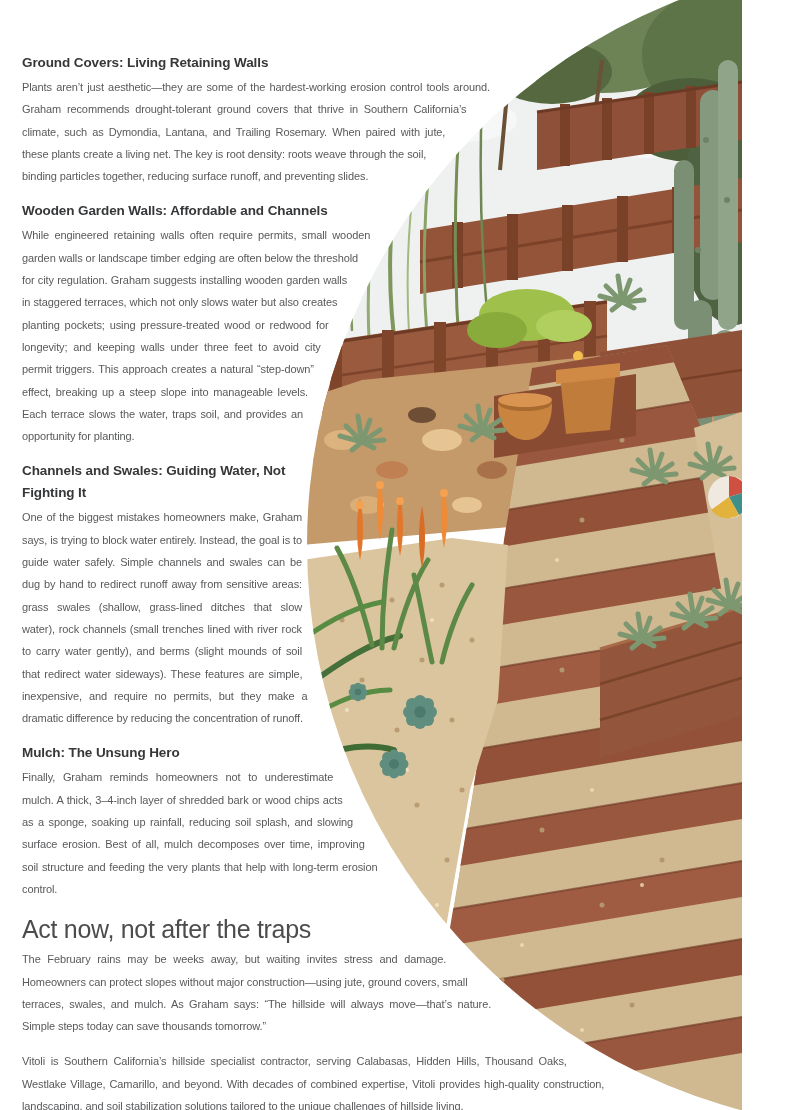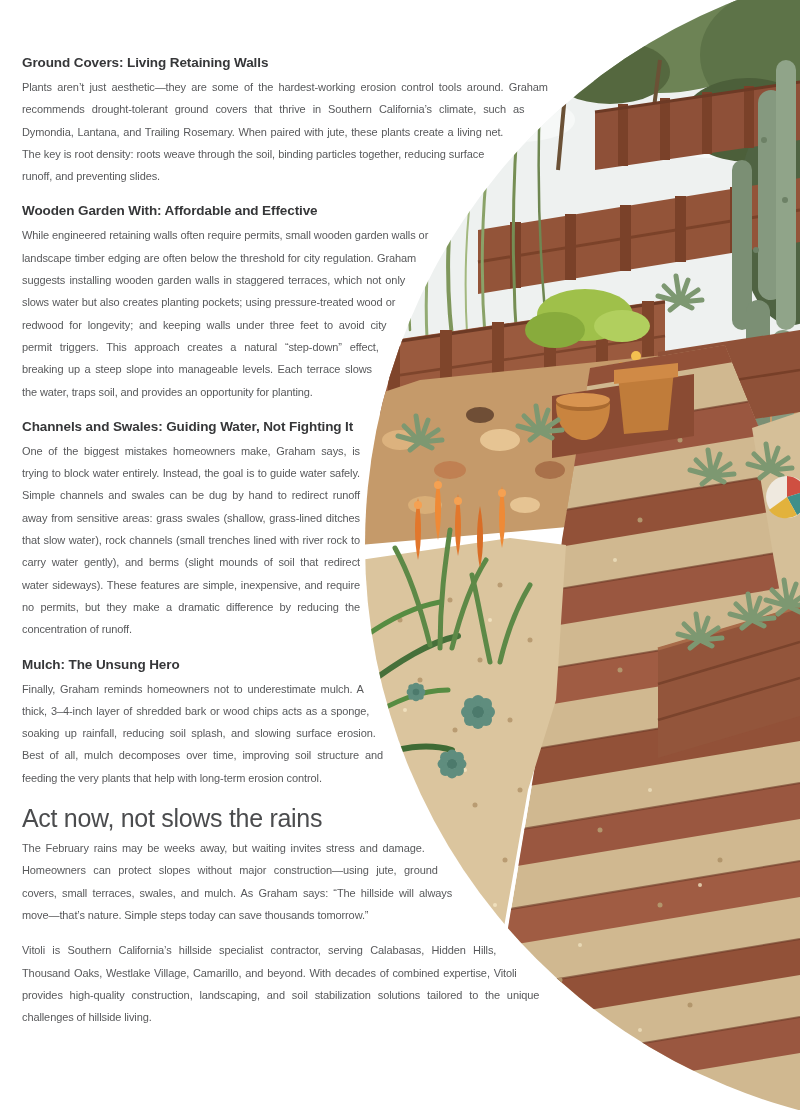--- a/index.html
+++ b/index.html
@@ -1,18 +1,18 @@
 <!DOCTYPE html>
 <html><head>
 <meta charset="utf-8">
 <style>
   html,body{margin:0;padding:0;background:#ffffff;}
   body{width:800px;height:1110px;overflow:hidden;
        font-family:"Liberation Sans",sans-serif;-webkit-font-smoothing:antialiased;}
-  .page{position:relative;width:800px;height:1110px;background:#fff;}
+  .page{position:relative;width:742px;height:1110px;background:#fff;}
 
   
   .photo-float{
     float:right;width:440px;height:1110px;
     shape-outside:circle(585px at 590px 545px);
     shape-margin:16px;
     clip-path:circle(585px at 590px 545px);
   }
   .photo-float svg{display:block;width:440px;height:1110px;}
 
@@ -337,30 +337,30 @@
         <use href="#agave" x="352" y="476"></use>
       </g>
     </svg>
   </div>
 
   <div class="text-col">
 
     <h3 class="sec">Ground Covers: Living Retaining Walls</h3>
     <p>Plants aren’t just aesthetic—they are some of the hardest-working erosion control tools around. Graham recommends drought-tolerant ground covers that thrive in Southern California’s climate, such as Dymondia, Lantana, and Trailing Rosemary. When paired with jute, these plants create a living net. The key is root density: roots weave through the soil, binding particles together, reducing surface runoff, and preventing slides.</p>
 
-    <h3 class="sec">Wooden Garden With: Affordable and Effective</h3>
+    <h3 class="sec">Wooden Garden Walls: Affordable and Channels</h3>
     <p>While engineered retaining walls often require permits, small wooden garden walls or landscape timber edging are often below the threshold for city regulation. Graham suggests installing wooden garden walls in staggered terraces, which not only slows water but also creates planting pockets; using pressure-treated wood or redwood for longevity; and keeping walls under three feet to avoid city permit triggers. This approach creates a natural “step-down” effect, breaking up a steep slope into manageable levels. Each terrace slows the water, traps soil, and provides an opportunity for planting.</p>
 
     <h3 class="sec">Channels and Swales: Guiding Water, Not Fighting It</h3>
     <p>One of the biggest mistakes homeowners make, Graham says, is trying to block water entirely. Instead, the goal is to guide water safely. Simple channels and swales can be dug by hand to redirect runoff away from sensitive areas: grass swales (shallow, grass-lined ditches that slow water), rock channels (small trenches lined with river rock to carry water gently), and berms (slight mounds of soil that redirect water sideways). These features are simple, inexpensive, and require no permits, but they make a dramatic difference by reducing the concentration of runoff.</p>
 
     <h3 class="sec">Mulch: The Unsung Hero</h3>
     <p>Finally, Graham reminds homeowners not to underestimate mulch. A thick, 3–4-inch layer of shredded bark or wood chips acts as a sponge, soaking up rainfall, reducing soil splash, and slowing surface erosion. Best of all, mulch decomposes over time, improving soil structure and feeding the very plants that help with long-term erosion control.</p>
 
-    <h2 class="big">Act now, not slows the rains</h2>
+    <h2 class="big">Act now, not after the traps</h2>
     <p>The February rains may be weeks away, but waiting invites stress and damage. Homeowners can protect slopes without major construction—using jute, ground covers, small terraces, swales, and mulch. As Graham says: “The hillside will always move—that’s nature. Simple steps today can save thousands tomorrow.”</p>
 
     <p>
       <span>Vitoli is Southern California’s hillside specialist contractor, serving Calabasas, Hidden Hills, Thousand Oaks, Westlake Village, Camarillo, and beyond. With decades of combined expertise, Vitoli provides high-quality construction, landscaping, and soil stabilization solutions tailored to the unique challenges of hillside living.</span>
       
       
       
     </p>
 
   </div>

